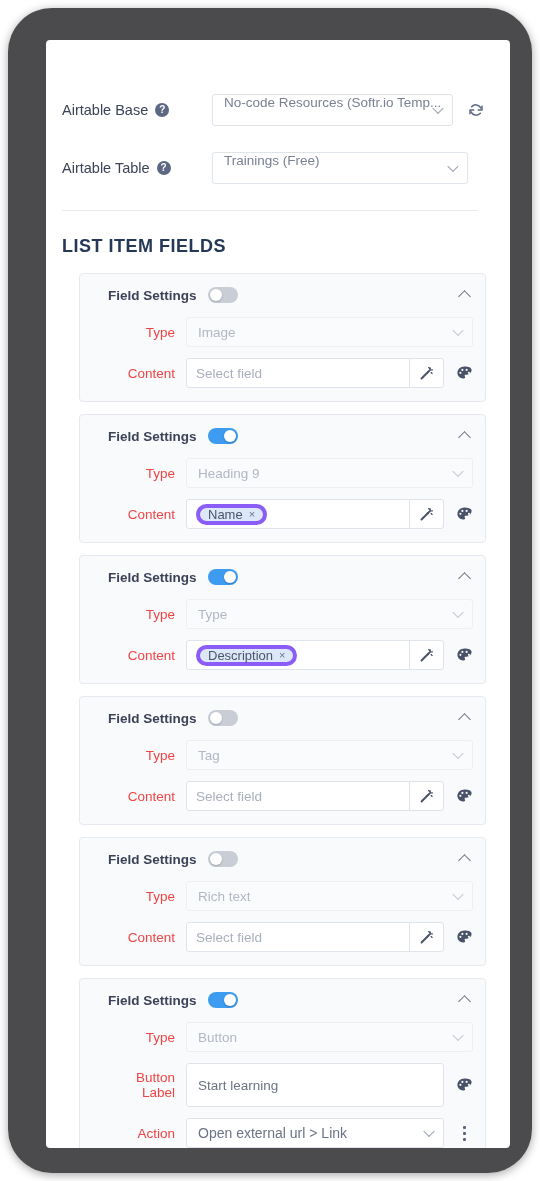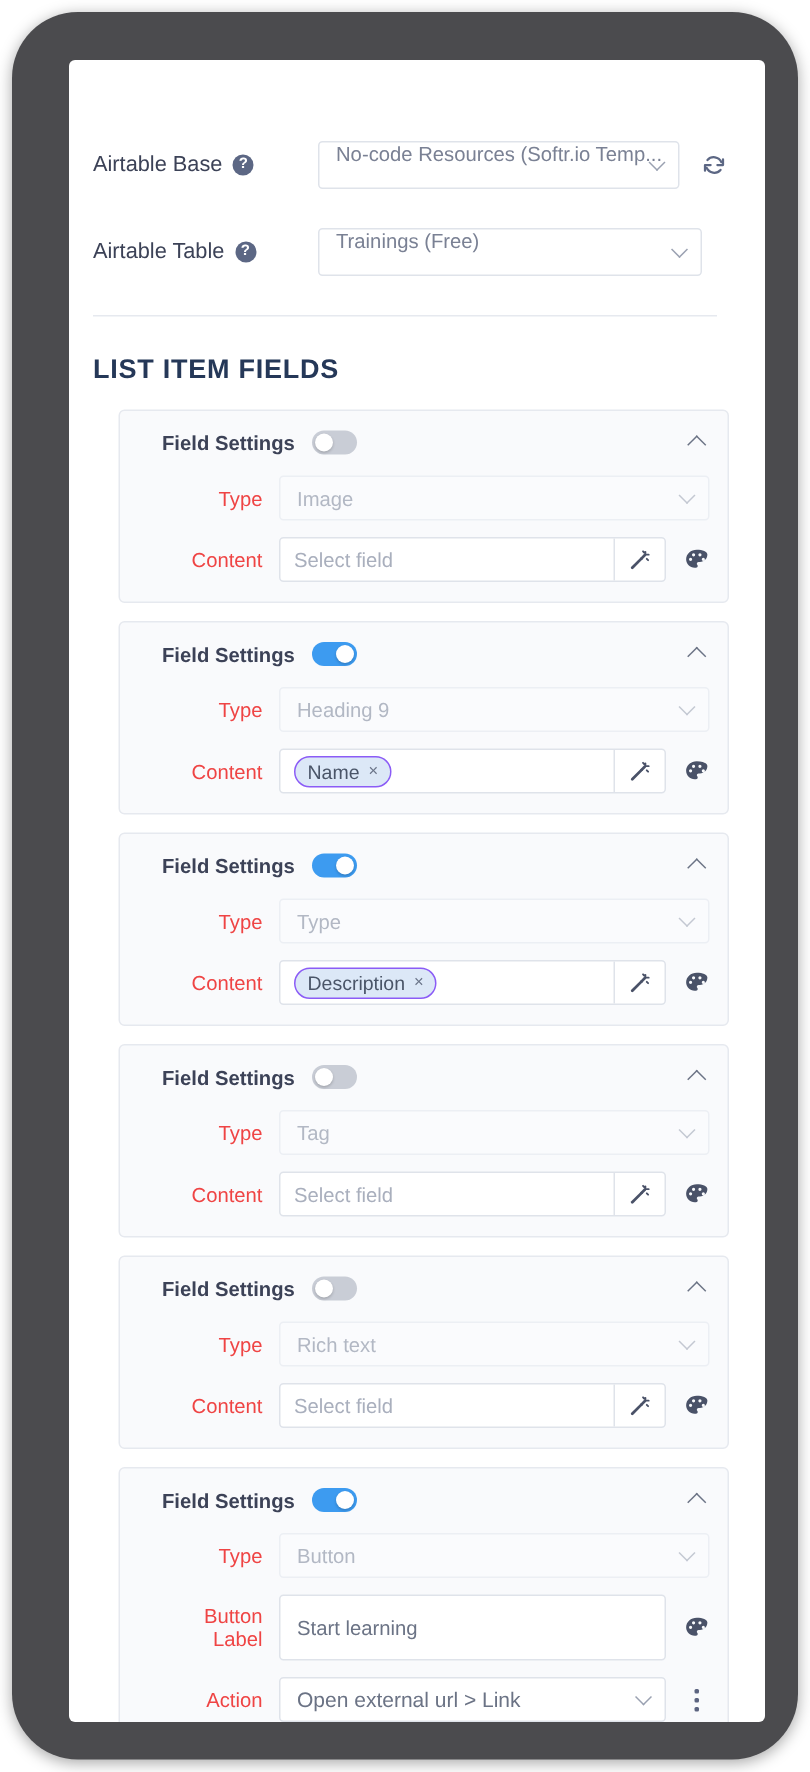--- a/index.html
+++ b/index.html
@@ -235,21 +235,21 @@
     position: relative;
     cursor: text;
     overflow: hidden;
   }
 
   .chip {
     display: inline-flex;
     align-items: center;
     gap: 6px;
     background: #dce8f7;
-    border: 1px solid #8b5cf6;
+    border: 4px solid #8b5cf6;
     border-radius: 11px;
     height: 21px;
     padding: 0 8px;
     font-size: 13px;
     color: #4a5568;
     white-space: nowrap;
   }
   .chip-x { font-size: 11px; color: #6a7governed; color:#6a7488; cursor: pointer; }
 
   .wand-btn {

